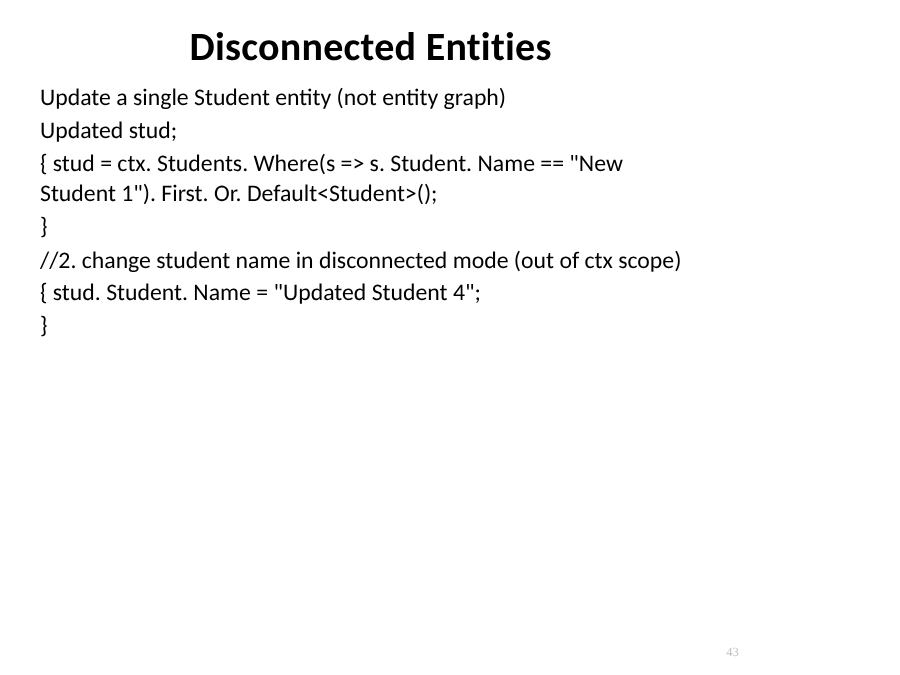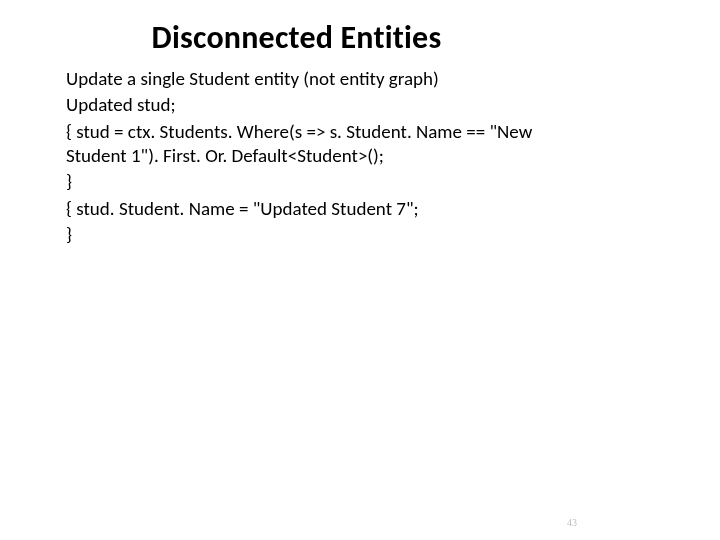--- a/index.html
+++ b/index.html
@@ -21,43 +21,44 @@
   }
   .title {
     text-align: center;
     font-weight: 700;
     font-size: 32px;
     padding-top: 18px;
     padding-bottom: 10px;
     letter-spacing: 0.2px;
   }
   .body {
-    padding: 0 42px 0 66px;
+    padding: 0 42px 0 32px;
     font-size: 19px;
     line-height: 1.28;
   }
   .body p {
     margin: 0 0 2px 0;
   }
   .page-num {
     position: absolute;
-    right: 16px;
+    right: 2px;
     bottom: 12px;
     font-size: 10px;
     color: #bfbfbf;
     font-family: Liberation Serif, serif;
   }
 </style>
 </head>
 <body>
 
 <div class="slide">
   <div class="title">Disconnected Entities</div>
   <div class="body">
     <p>Update a single Student entity (not entity graph)</p>
     <p>Updated stud;</p>
     <p>{    stud = ctx. Students. Where(s =&gt; s. Student. Name == "New Student 1"). First. Or. Default&lt;Student&gt;();</p>
     <p>}</p>
-    <p>{    stud. Student. Name = "Updated Student 7";</p>
+    <p>//2. change student name in disconnected mode (out of ctx scope)</p>
+    <p>{    stud. Student. Name = "Updated Student 4";</p>
     <p>}</p>
   </div>
   <div class="page-num">43</div>
 </div>
 
 </body></html>

